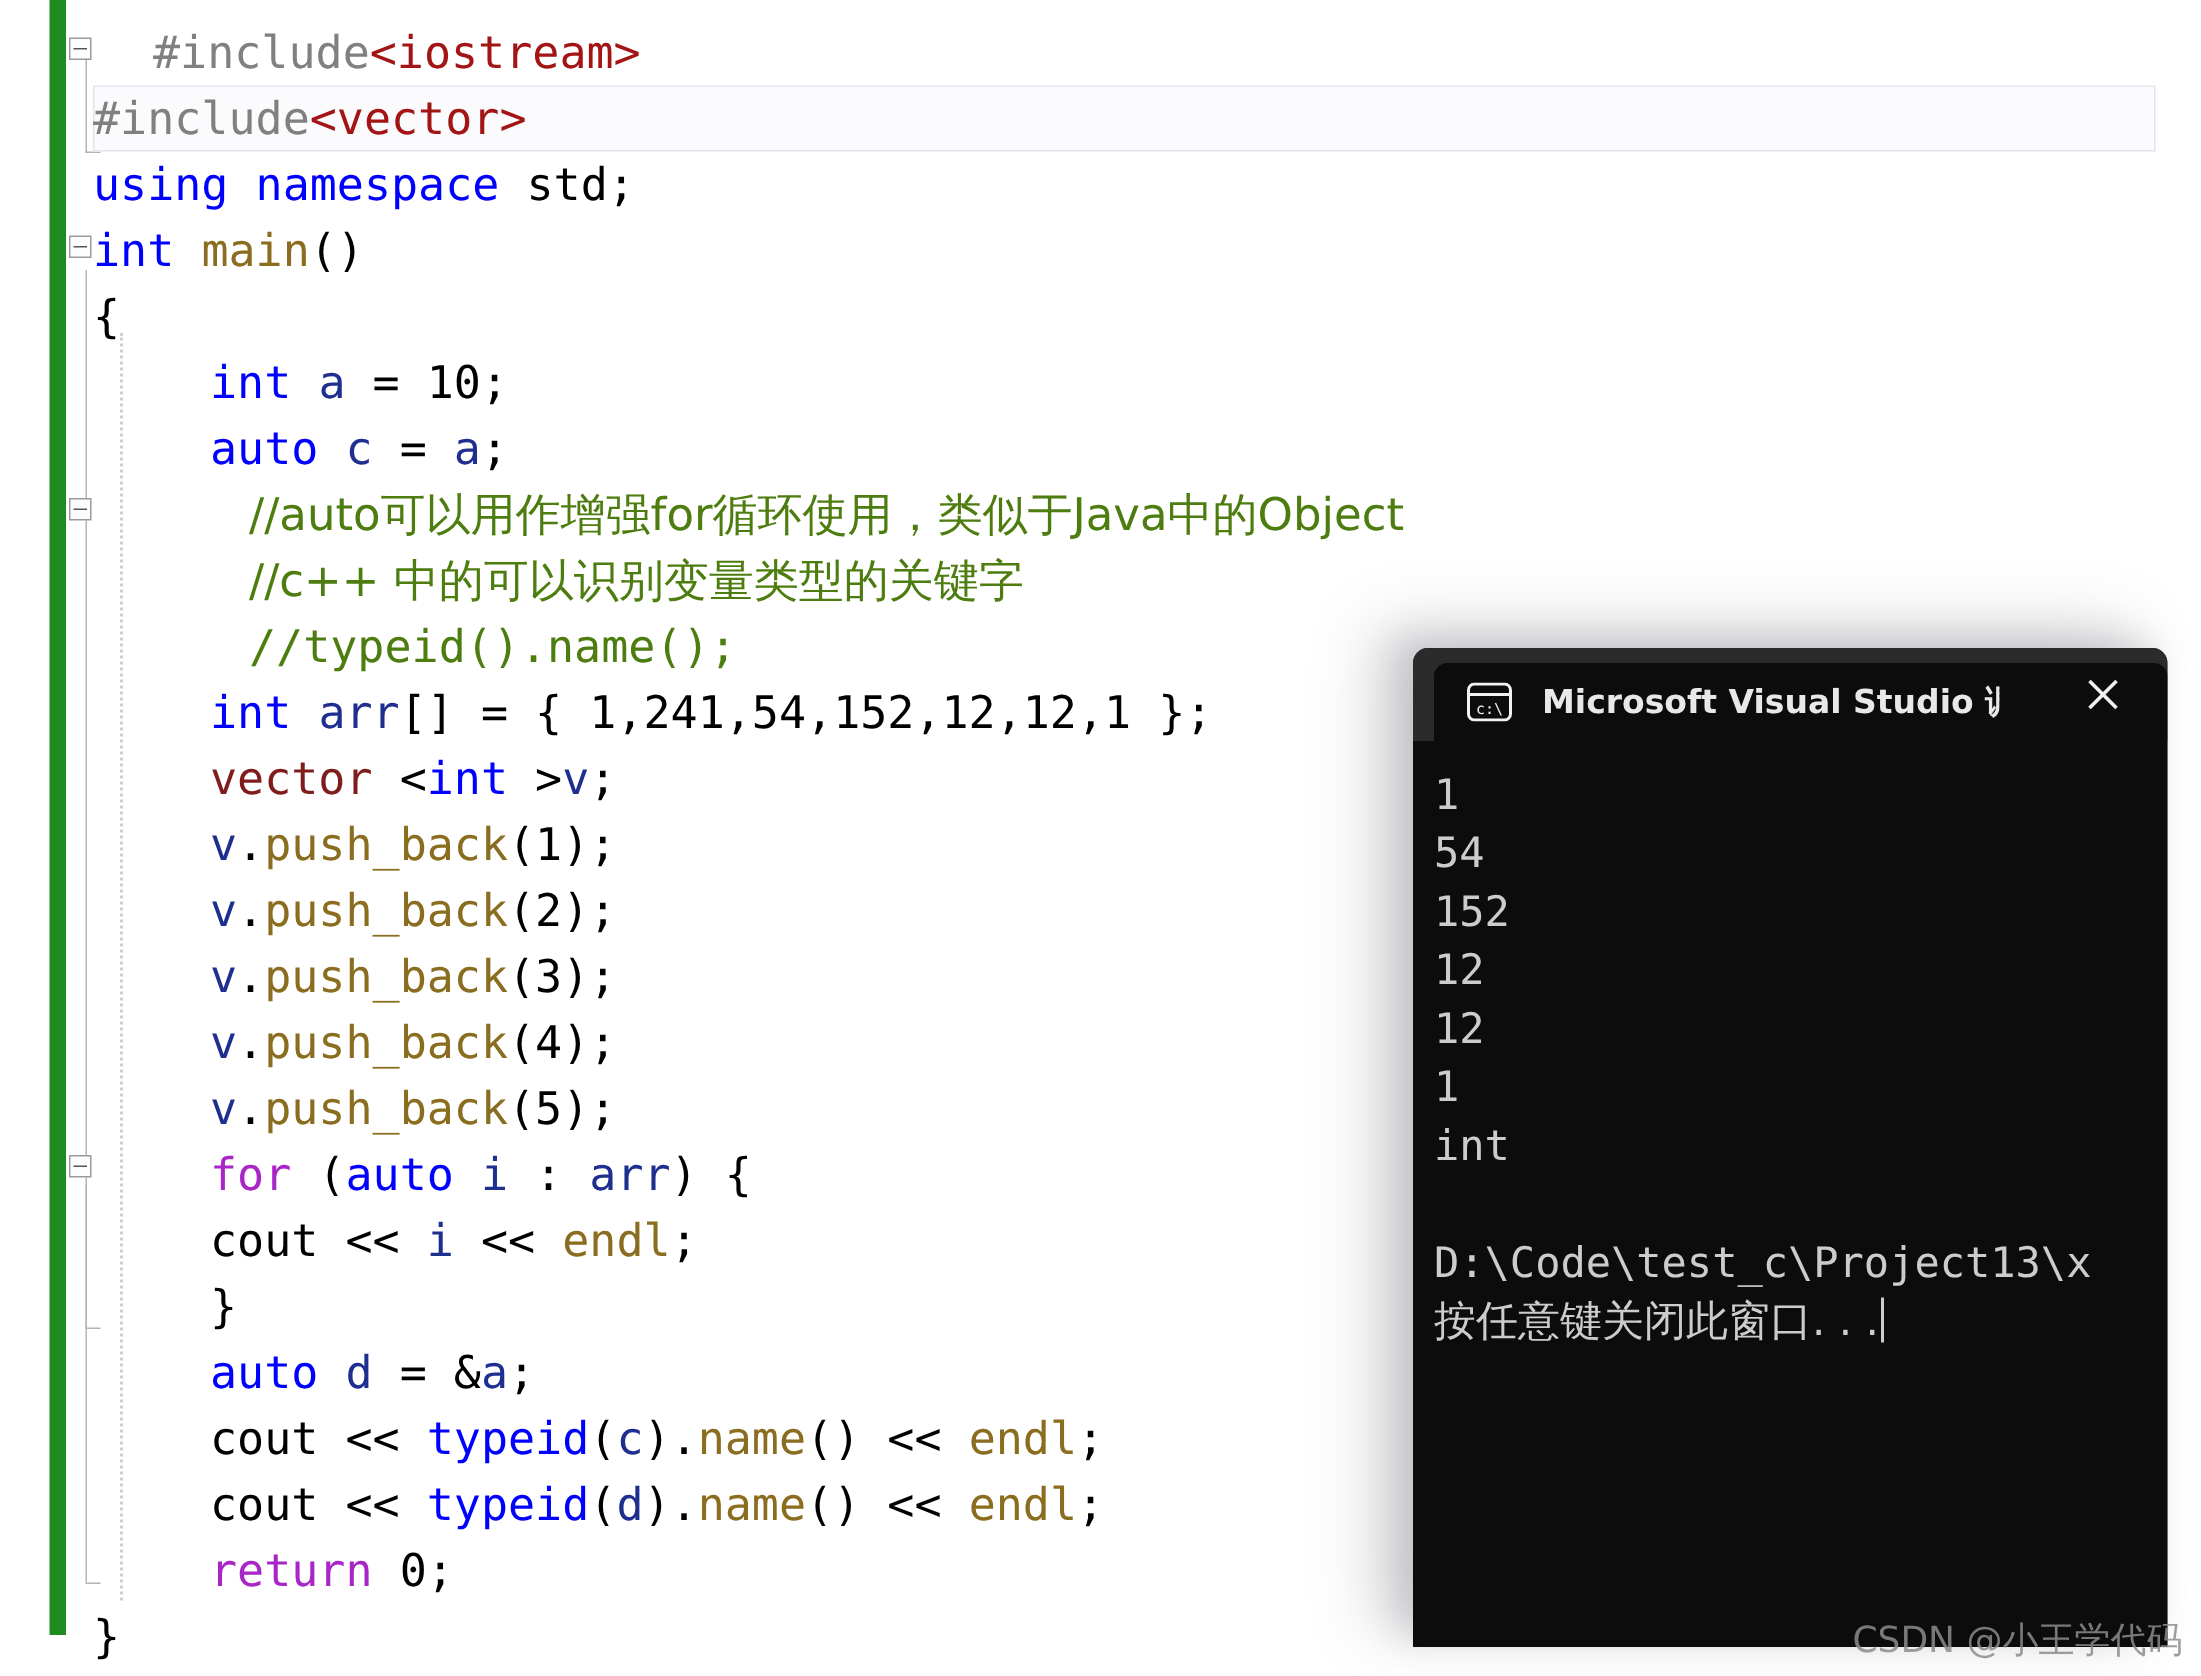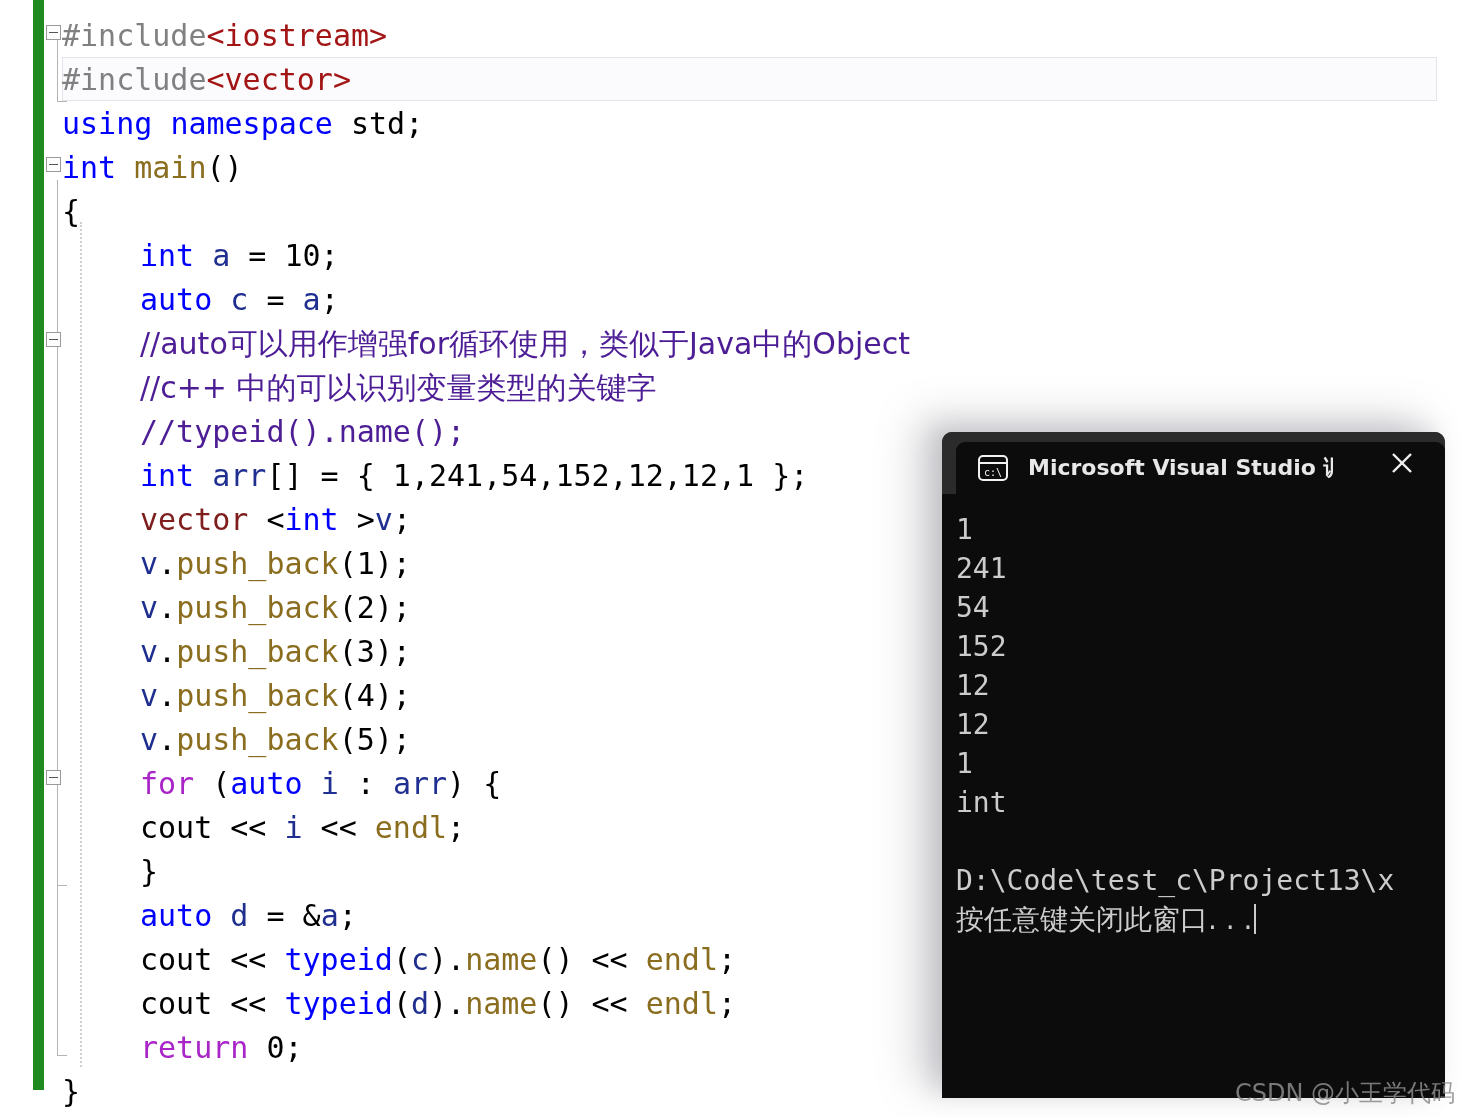--- a/index.html
+++ b/index.html
@@ -78,21 +78,21 @@
 
   
   .t-kw       { color: #0000ff; }   
   .t-ctrl     { color: #a925c8; }   
   .t-pre      { color: #808080; }   
   .t-str      { color: #a31515; }   
   .t-fn       { color: #8a6d1f; }   
   .t-type     { color: #7f1d1d; }   
   .t-var      { color: #1f2f8f; }   
   .t-plain    { color: #000000; }
-  .t-comment  { color: #4c1d95; }
+  .t-comment  { color: #4d7c0f; margin-left: 26px; }
 
   .cn { font-family: "DejaVu Sans", sans-serif; }
 
   
   #console-window {
     position: absolute;
     left: 942px; top: 432px;
     width: 503px; height: 666px;
     background: #2b2b2b;
     border-radius: 10px 10px 0 0;
@@ -191,21 +191,21 @@
   <div class="rail-foot" style="left:57px; top:885px; width:10px;"></div>
 
   <div class="collapse-box" style="left:46px; top:25px;"></div>
   <div class="collapse-box" style="left:46px; top:157px;"></div>
   <div class="collapse-box" style="left:46px; top:332px;"></div>
   <div class="collapse-box" style="left:46px; top:770px;"></div>
 
   <div class="line-highlight"></div>
 
   <div id="code-lines">
-      <div class="code-line" style="top: 14px;"><span class="t-pre">#include</span><span class="t-str">&lt;iostream&gt;</span></div>
+      <div class="code-line" style="top: 14px; margin-left: 40px;"><span class="t-pre">#include</span><span class="t-str">&lt;iostream&gt;</span></div>
       <div class="code-line" style="top: 58px;"><span class="t-pre">#include</span><span class="t-str">&lt;vector&gt;</span></div>
       <div class="code-line" style="top: 102px;"><span class="t-kw">using</span><span class="t-plain"> </span><span class="t-kw">namespace</span><span class="t-plain"> std;</span></div>
       <div class="code-line" style="top: 146px;"><span class="t-kw">int</span><span class="t-plain"> </span><span class="t-fn">main</span><span class="t-plain">()</span></div>
       <div class="code-line" style="top: 190px;"><span class="t-plain">{</span></div>
       <div class="code-line indent1" style="top: 234px;"><span class="t-kw">int</span><span class="t-plain"> </span><span class="t-var">a</span><span class="t-plain"> = 10;</span></div>
       <div class="code-line indent1" style="top: 278px;"><span class="t-kw">auto</span><span class="t-plain"> </span><span class="t-var">c</span><span class="t-plain"> = </span><span class="t-var">a</span><span class="t-plain">;</span></div>
       <div class="code-line indent1 cn" style="top: 322px;"><span class="t-comment">//auto可以用作增强for循环使用，类似于Java中的Object</span></div>
       <div class="code-line indent1 cn" style="top: 366px;"><span class="t-comment">//c++ 中的可以识别变量类型的关键字</span></div>
       <div class="code-line indent1" style="top: 410px;"><span class="t-comment">//typeid().name();</span></div>
       <div class="code-line indent1" style="top: 454px;"><span class="t-kw">int</span><span class="t-plain"> </span><span class="t-var">arr</span><span class="t-plain">[] = { 1,241,54,152,12,12,1 };</span></div>
@@ -240,21 +240,20 @@
     </div>
     <span class="close-btn">
       <svg viewBox="0 0 26 26" width="26" height="26" aria-hidden="true">
         <line x1="4" y1="4" x2="22" y2="22" stroke="#f0f0f0" stroke-width="2.4"></line>
         <line x1="22" y1="4" x2="4" y2="22" stroke="#f0f0f0" stroke-width="2.4"></line>
       </svg>
     </span>
   </div>
   <div class="console-body" id="console-output">
       <div class="console-line">1</div>
-      <div class="console-line">241</div>
       <div class="console-line">54</div>
       <div class="console-line">152</div>
       <div class="console-line">12</div>
       <div class="console-line">12</div>
       <div class="console-line">1</div>
       <div class="console-line">int</div>
       <div class="blank-line"></div>
       <div class="console-line">D:\Code\test_c\Project13\x</div>
       <div class="console-line cjk">按任意键关闭此窗口. . .<span class="caret"></span></div>
     </div>

